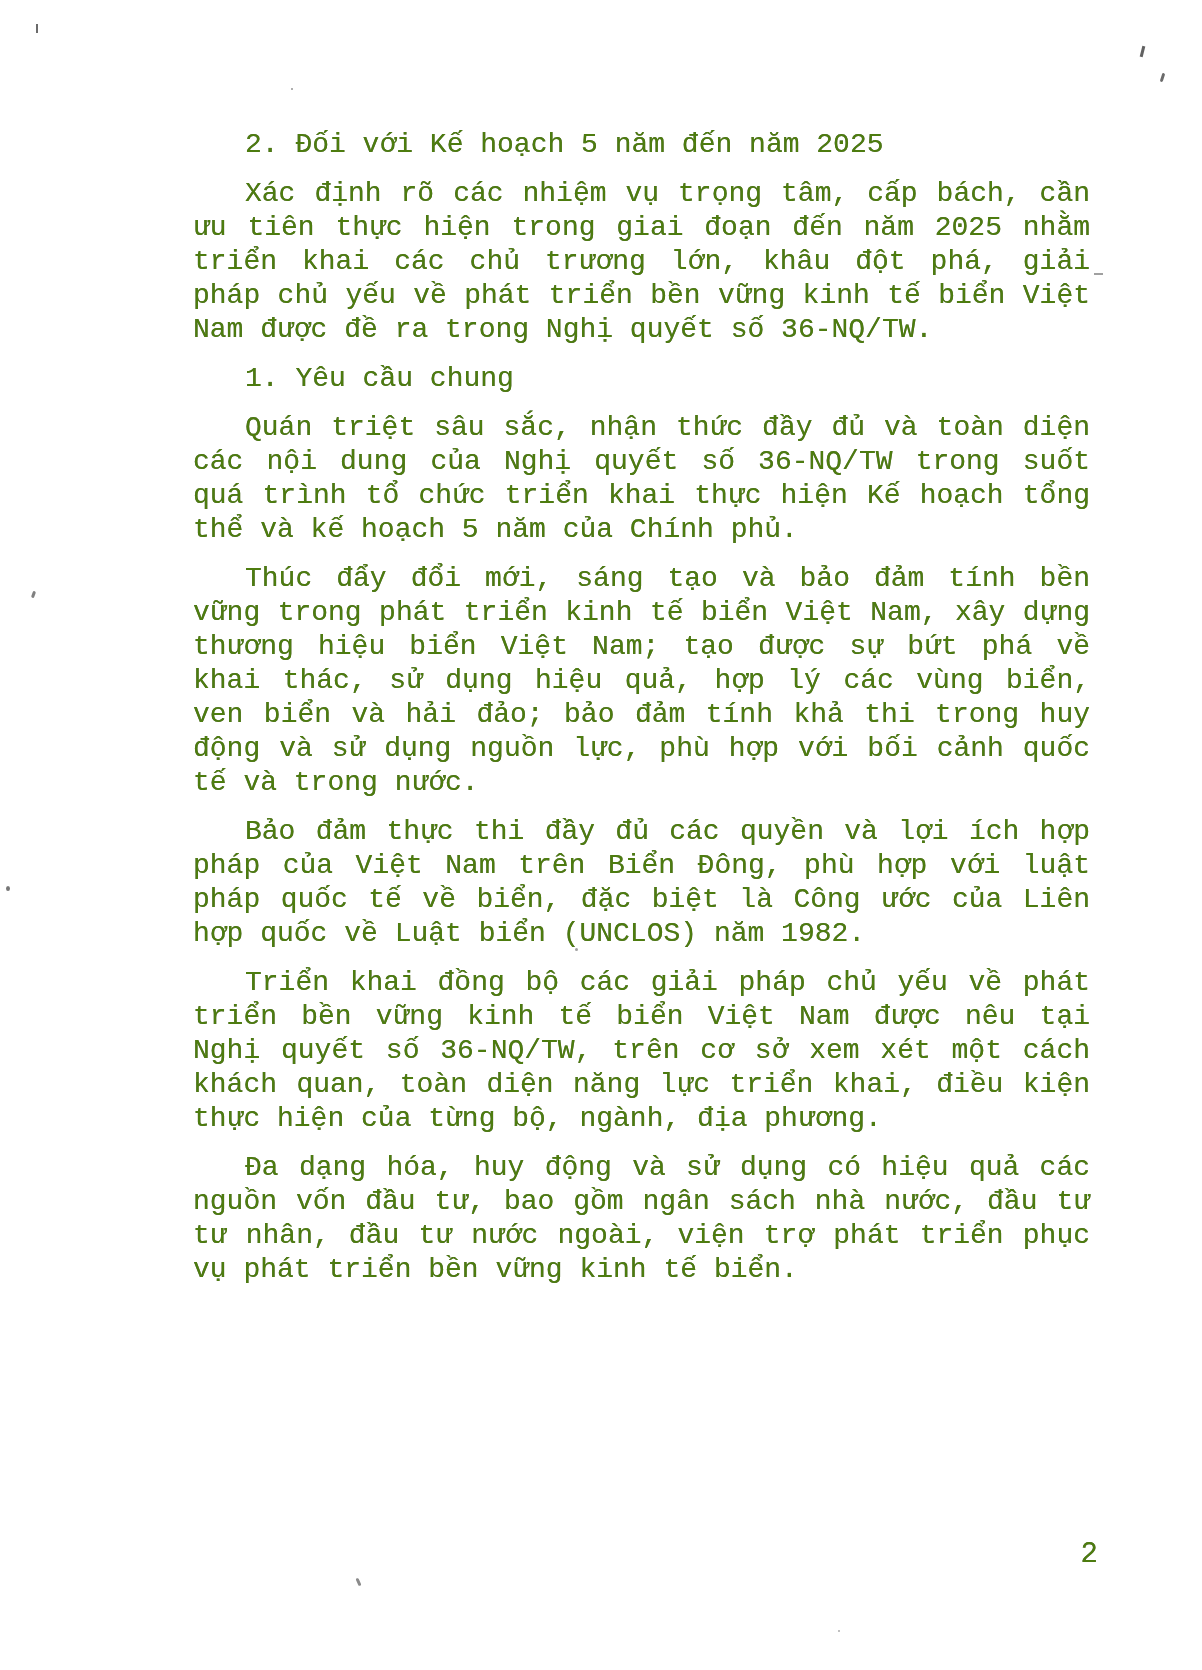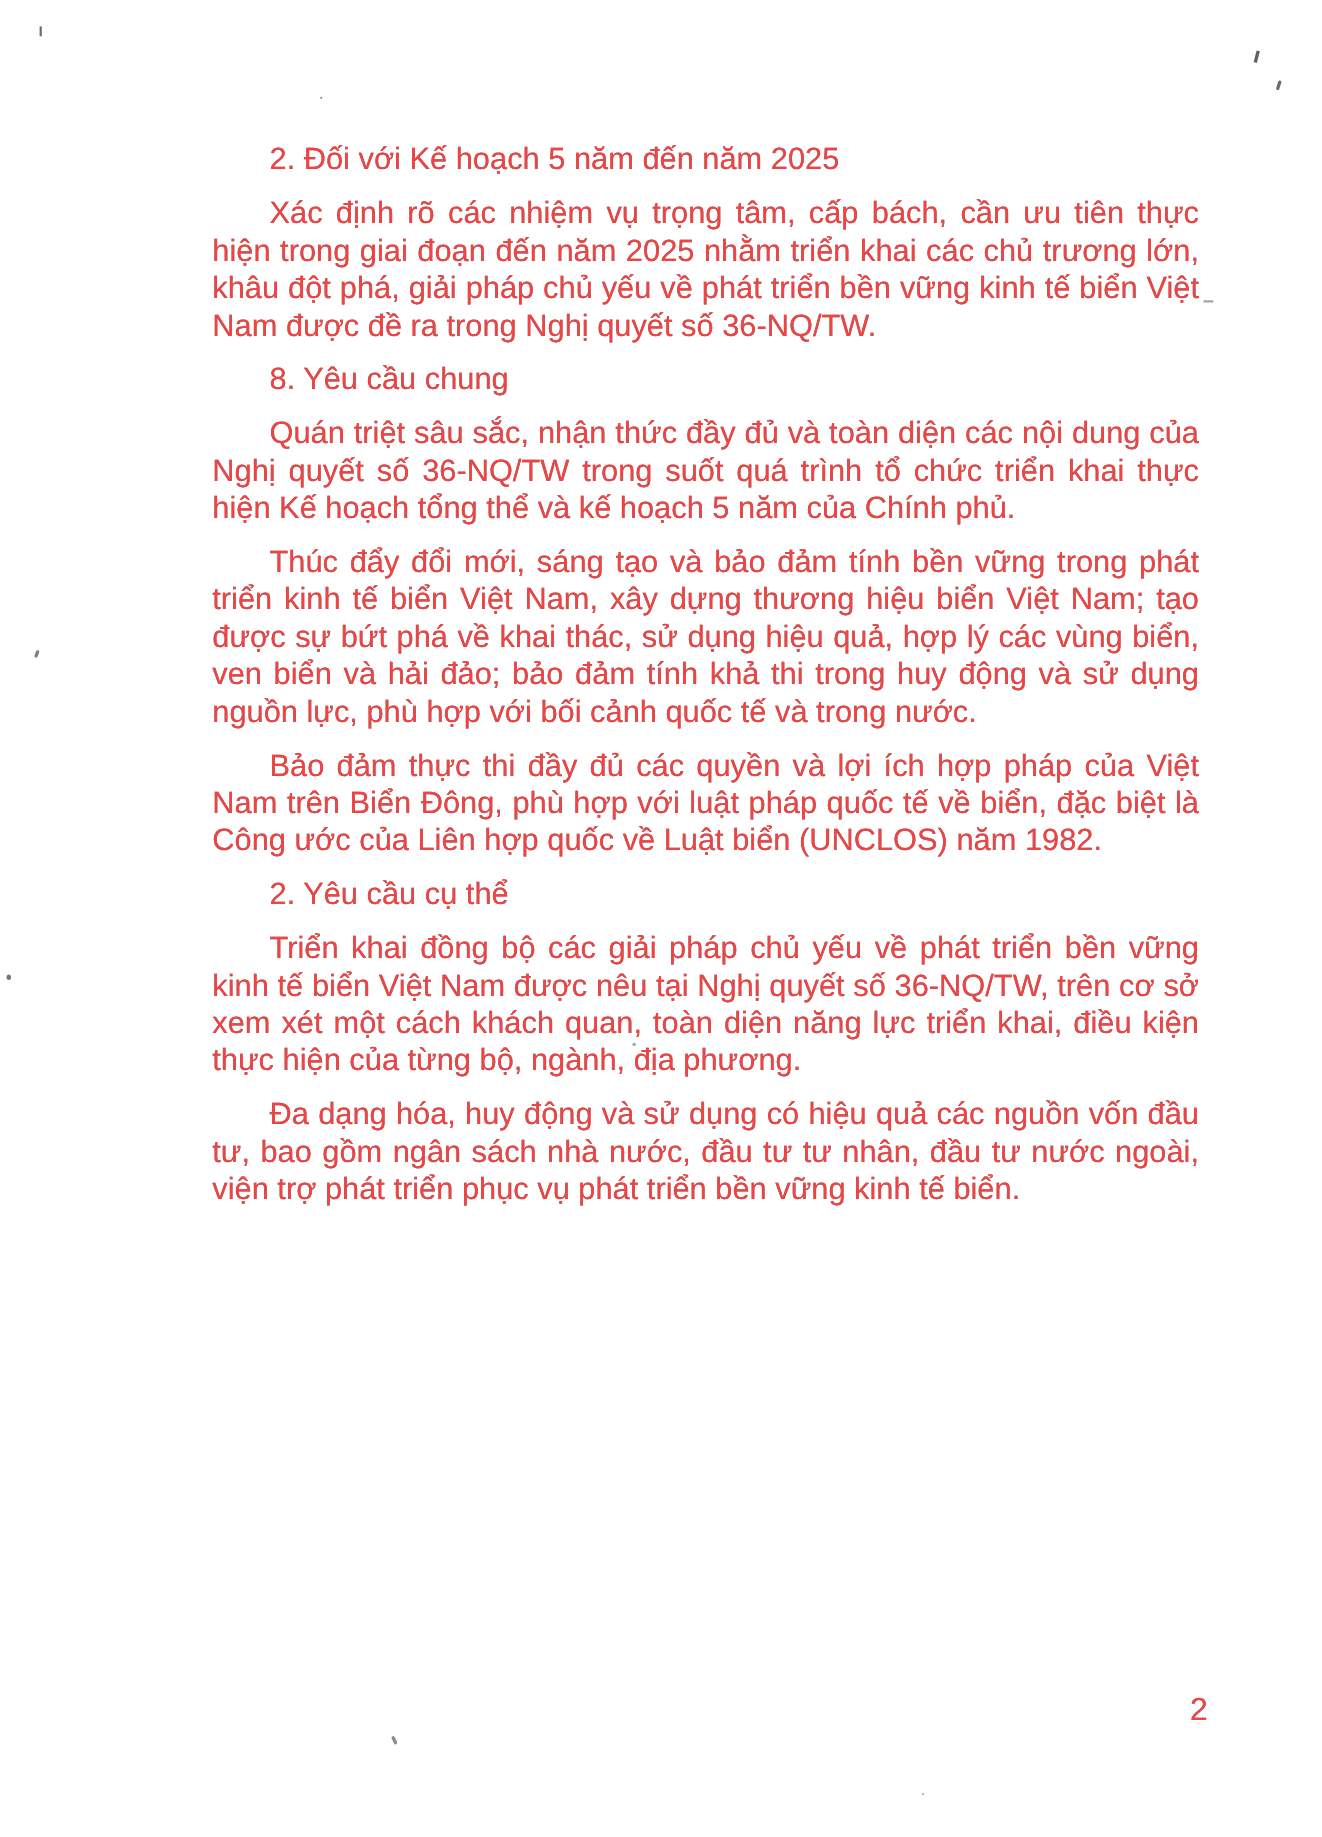--- a/index.html
+++ b/index.html
@@ -7,22 +7,22 @@
     margin: 0;
     padding: 0;
     background: #ffffff;
   }
   .page {
     position: relative;
     width: 1202px;
     height: 1670px;
     background: #ffffff;
     overflow: hidden;
-    font-family: Liberation Sans, sans-serif;
-    color: #ef4444;
+    font-family: Liberation Mono, monospace;
+    color: #4d7c0f;
   }
   .content {
     position: absolute;
     left: 193px;
     top: 128px;
     width: 897px;
   }
   .block {
     font-size: 28px;
     line-height: 34px;
@@ -62,25 +62,24 @@
   .a10 { left: 838px; top: 1630px; width: 2px; height: 2px; opacity: .4;  border-radius: 50%; }
 </style>
 </head>
 <body>
 
 <div class="page">
 
   <div class="content">
     <div class="block">2. Đối với Kế hoạch 5 năm đến năm 2025</div>
     <div class="block paragraph">Xác định rõ các nhiệm vụ trọng tâm, cấp bách, cần ưu tiên thực hiện trong giai đoạn đến năm 2025 nhằm triển khai các chủ trương lớn, khâu đột phá, giải pháp chủ yếu về phát triển bền vững kinh tế biển Việt Nam được đề ra trong Nghị quyết số 36-NQ/TW.</div>
-    <div class="block">8. Yêu cầu chung</div>
+    <div class="block">1. Yêu cầu chung</div>
     <div class="block paragraph">Quán triệt sâu sắc, nhận thức đầy đủ và toàn diện các nội dung của Nghị quyết số 36-NQ/TW trong suốt quá trình tổ chức triển khai thực hiện Kế hoạch tổng thể và kế hoạch 5 năm của Chính phủ.</div>
     <div class="block paragraph">Thúc đẩy đổi mới, sáng tạo và bảo đảm tính bền vững trong phát triển kinh tế biển Việt Nam, xây dựng thương hiệu biển Việt Nam; tạo được sự bứt phá về khai thác, sử dụng hiệu quả, hợp lý các vùng biển, ven biển và hải đảo; bảo đảm tính khả thi trong huy động và sử dụng nguồn lực, phù hợp với bối cảnh quốc tế và trong nước.</div>
     <div class="block paragraph">Bảo đảm thực thi đầy đủ các quyền và lợi ích hợp pháp của Việt Nam trên Biển Đông, phù hợp với luật pháp quốc tế về biển, đặc biệt là Công ước của Liên hợp quốc về Luật biển (UNCLOS) năm 1982.</div>
-    <div class="block">2. Yêu cầu cụ thể</div>
     <div class="block paragraph">Triển khai đồng bộ các giải pháp chủ yếu về phát triển bền vững kinh tế biển Việt Nam được nêu tại Nghị quyết số 36-NQ/TW, trên cơ sở xem xét một cách khách quan, toàn diện năng lực triển khai, điều kiện thực hiện của từng bộ, ngành, địa phương.</div>
     <div class="block paragraph">Đa dạng hóa, huy động và sử dụng có hiệu quả các nguồn vốn đầu tư, bao gồm ngân sách nhà nước, đầu tư tư nhân, đầu tư nước ngoài, viện trợ phát triển phục vụ phát triển bền vững kinh tế biển.</div>
   </div>
 
   <div class="page-number">2</div>
 
   <div class="artifact a1"></div>
   <div class="artifact a2"></div>
   <div class="artifact a3"></div>
   <div class="artifact a4"></div>

